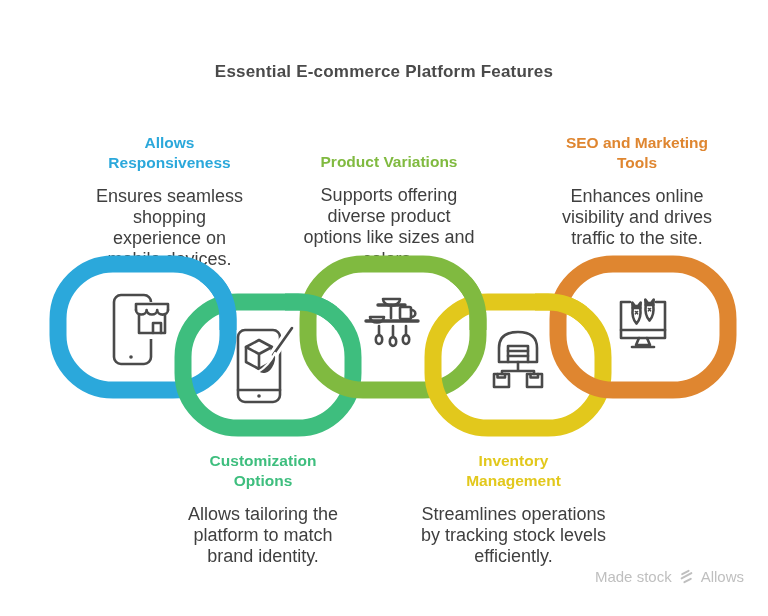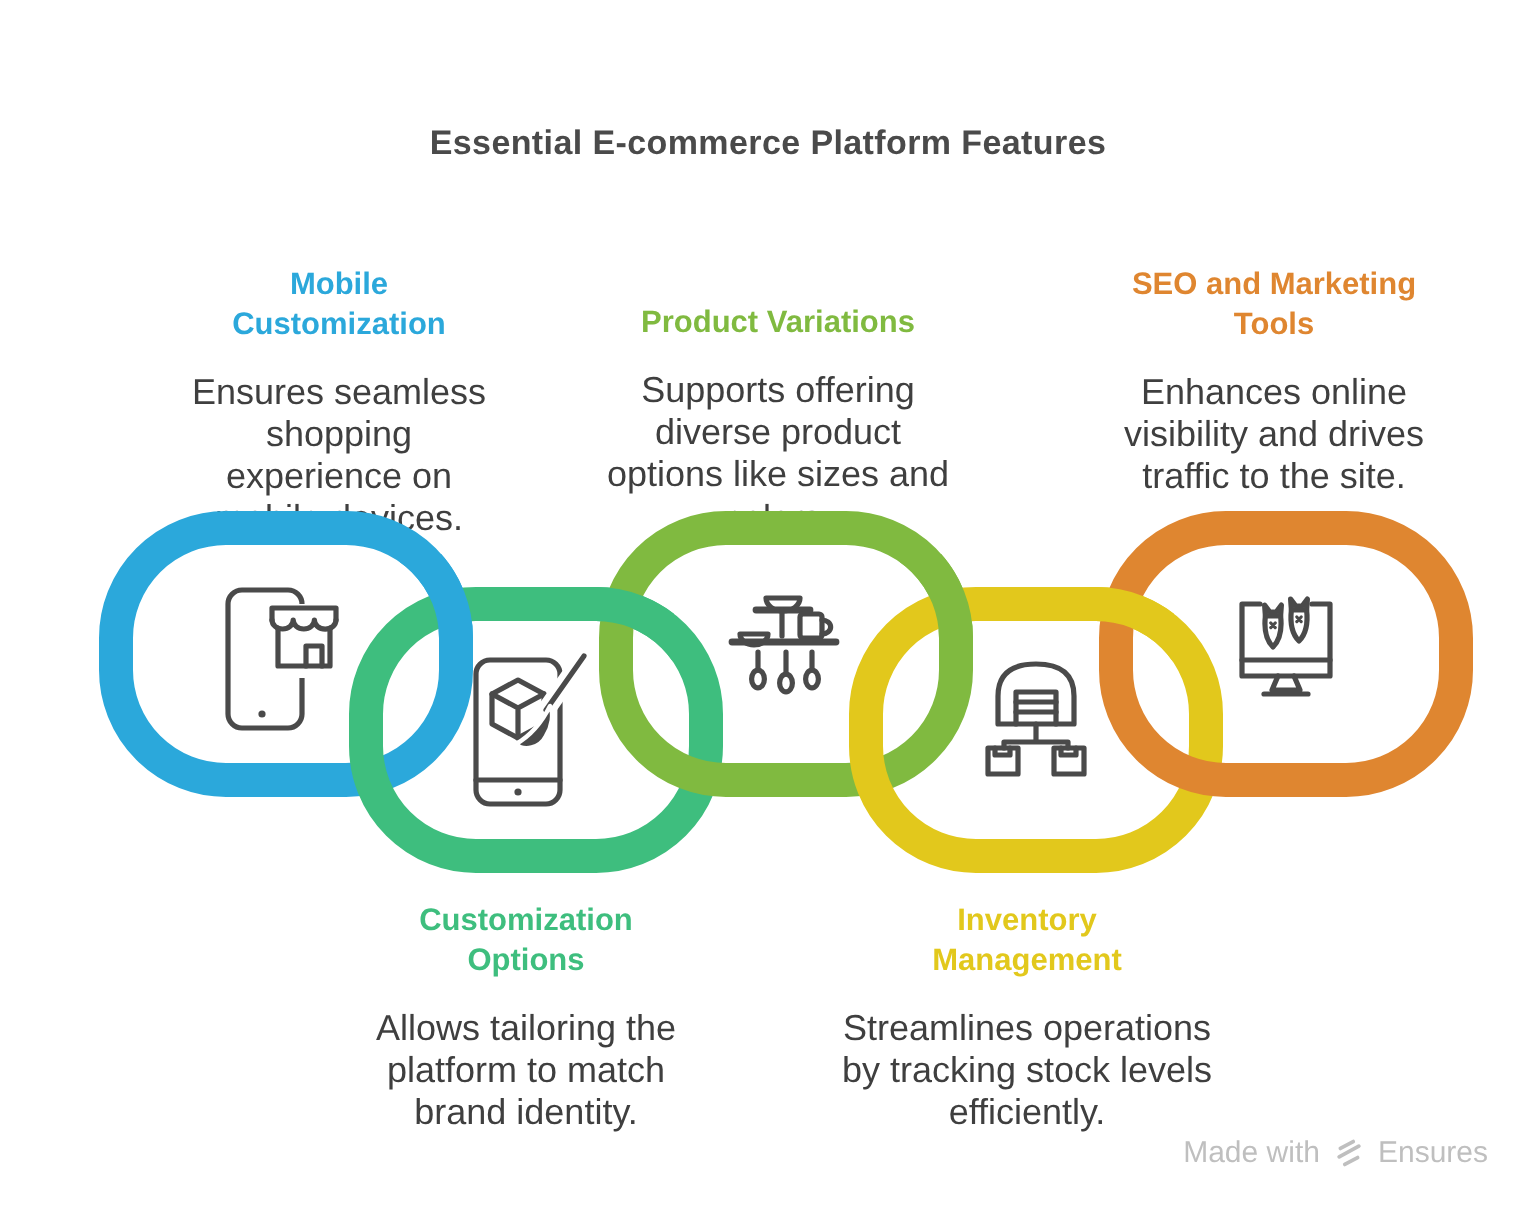--- a/index.html
+++ b/index.html
@@ -39,21 +39,21 @@
   }
 </style>
 </head>
 <body>
 
 <div class="canvas">
 
   <h1 class="title">Essential E-commerce Platform Features</h1>
 
   <div class="feature f-mobile">
-    <h2 style="color: rgb(43, 168, 219);">Mobile Customization</h2>
+    <h2 style="color: rgb(43, 168, 219);">Allows Responsiveness</h2>
     <p>Ensures seamless shopping experience on mobile devices.</p>
   </div>
 
   <div class="feature f-seo">
     <h2 style="color: rgb(223, 134, 48);">SEO and Marketing Tools</h2>
     <p>Enhances online visibility and drives traffic to the site.</p>
   </div>
 
   <div class="feature f-variations">
     <h2 style="color: rgb(128, 186, 64);">Product Variations</h2>
@@ -158,24 +158,24 @@
       </g>
       <g transform="translate(6.5,-15)">
         <path d="M -3.8 -8 L -4.2 -13.5 L -1.6 -10 L 1.6 -10 L 4.2 -13.5 L 3.8 -8"></path>
         <path d="M -3.8 -8 C -4.6 -1 -3 4.5 0 7.5 C 3 4.5 4.6 -1 3.8 -8 Z"></path>
         <path d="M -1.1 -4.5 L 1.1 -2.2 M 1.1 -4.5 L -1.1 -2.2" stroke-width="1.6"></path>
       </g>
     </g>
   </svg>
 
   <a class="footer" href="#">
-    <span>Made with</span>
+    <span>Made stock</span>
     <svg width="15" height="15" viewBox="0 0 15 15">
       <g stroke="#bfbfbf" stroke-width="1.9" stroke-linecap="round" fill="none">
         <path d="M 3.2 5.2 L 9.6 1.8"></path>
         <path d="M 2.6 9.4 L 12.4 4.1"></path>
         <path d="M 5.4 13.2 L 11.8 9.8"></path>
       </g>
     </svg>
-    <span>Ensures</span>
+    <span>Allows</span>
   </a>
 
 </div>
 
 </body></html>

